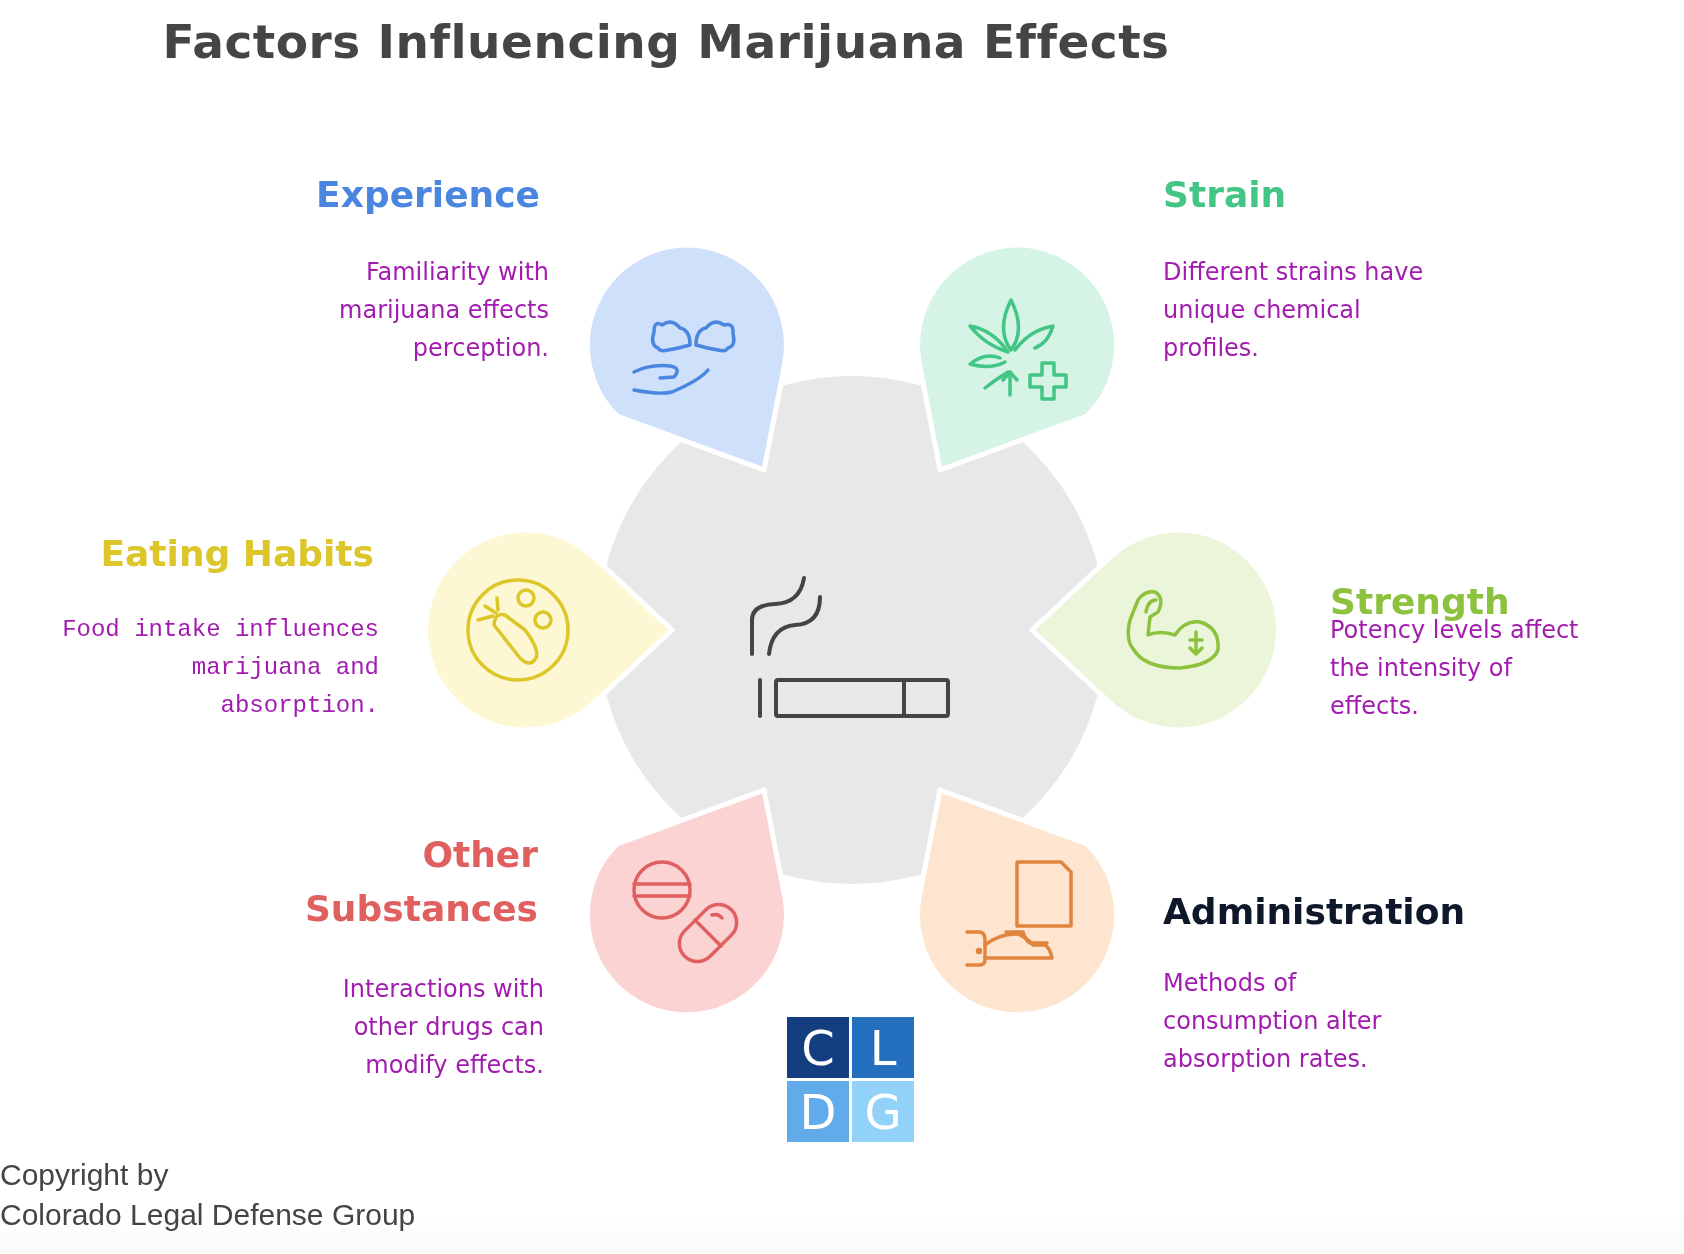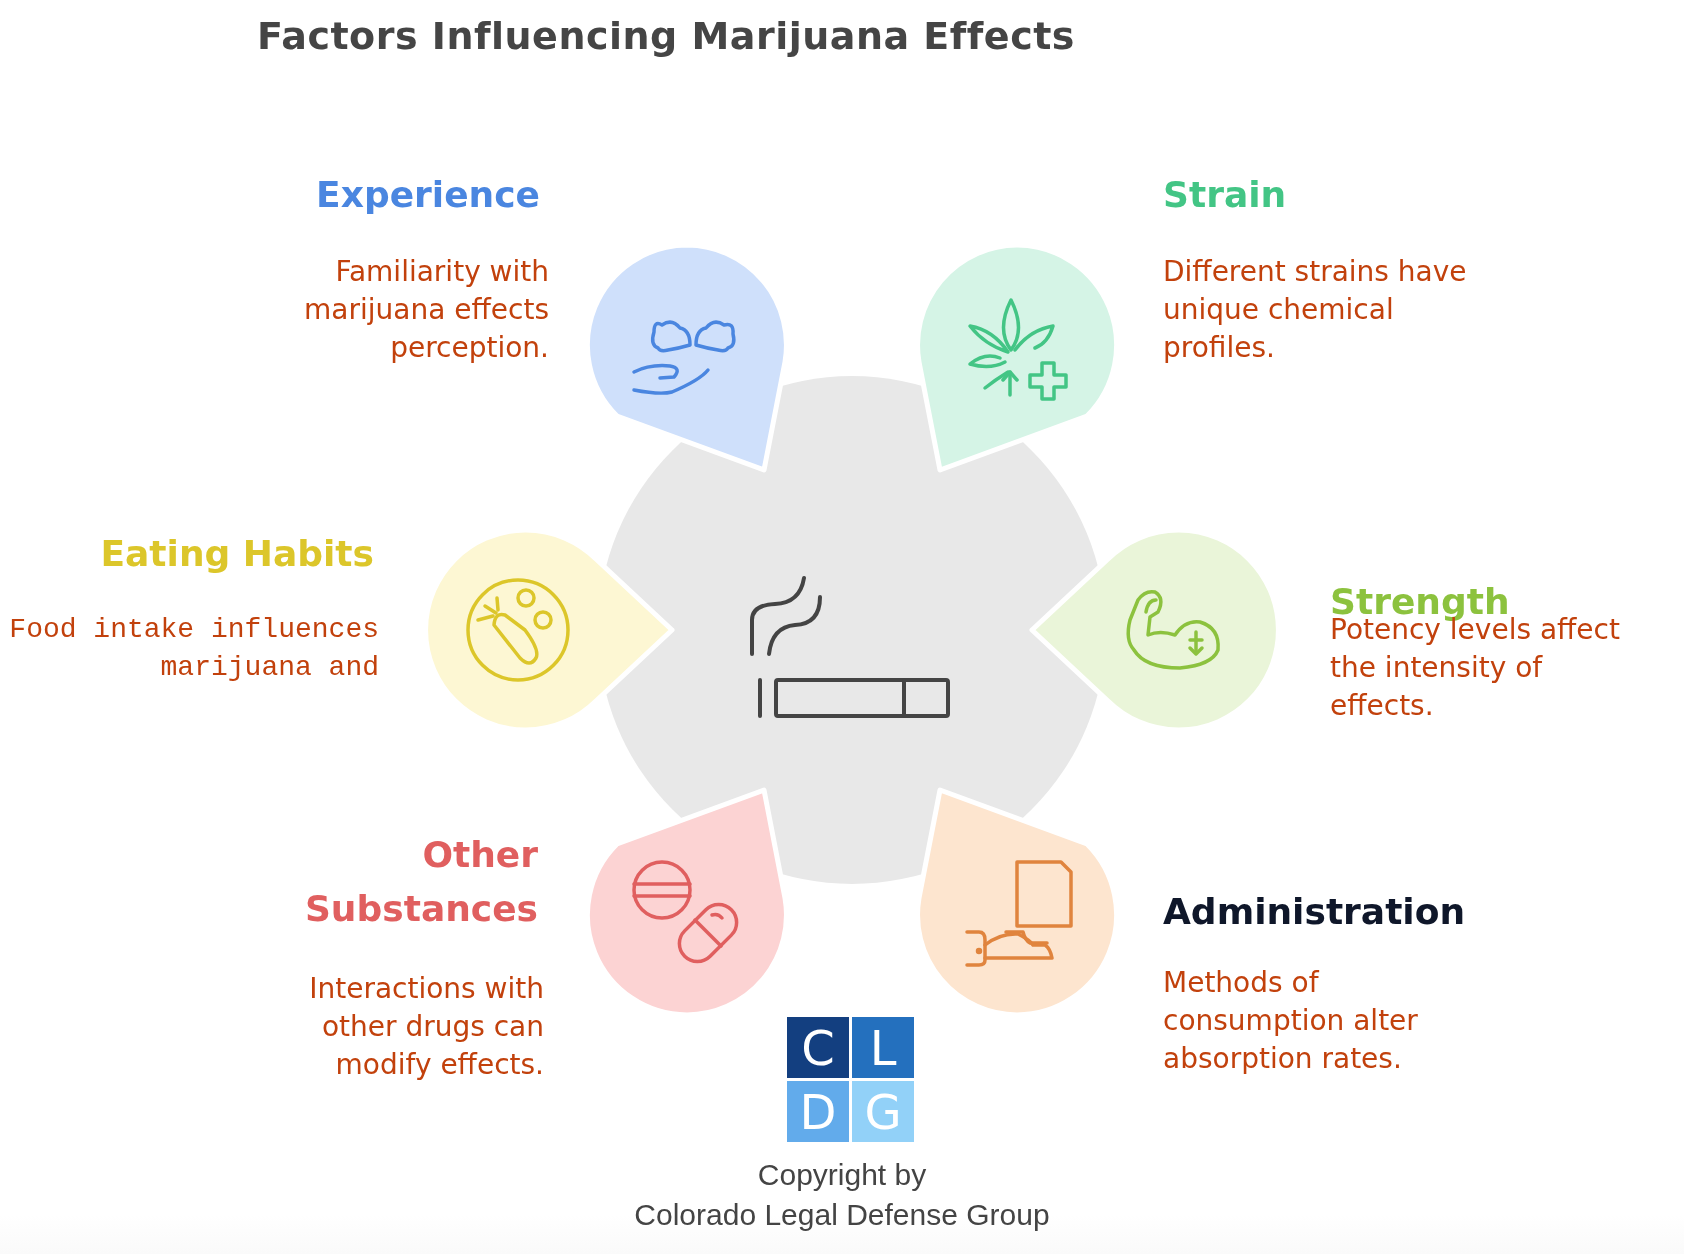--- a/index.html
+++ b/index.html
@@ -1,28 +1,28 @@
 <!DOCTYPE html>
 <html><head>
 <meta charset="utf-8">
 <style>
   html, body { margin:0; padding:0; background:#ffffff; }
   body { width:1684px; height:1254px; position:relative; overflow:hidden;
          font-family:"DejaVu Sans", sans-serif; color:#444; }
   .title { position:absolute; left:0; width:1332px; top:14px; text-align:center;
-           font-size:38px; font-weight:bold; color:#454545; letter-spacing:0.5px; }
+           font-size:47px; font-weight:bold; color:#454545; letter-spacing:0.5px; }
   svg.diagram { position:absolute; left:0; top:0; }
   .heading { position:absolute; font-size:36px; font-weight:bold; line-height:54px; }
-  .desc { position:absolute; font-size:28px; line-height:38px; color:#c2410c; }
+  .desc { position:absolute; font-size:24px; line-height:38px; color:#a21caf; }
   .left { text-align:right; }
   .right { text-align:left; }
   .logo { position:absolute; left:787px; top:1017px; width:127px; height:125px; }
   .logo .q { position:absolute; width:62px; height:61px; color:#fff; font-family:"DejaVu Sans", sans-serif;
              font-size:48px; font-weight:normal; display:flex; align-items:center; justify-content:center; }
-  .copyright { position:absolute; left:0; width:1684px; text-align:center; top:1155px;
+  .copyright { position:absolute; left:0; width:1684px; top:1155px;
                font-family:"Liberation Sans", sans-serif; font-size:30px; line-height:40px; color:#444; }
   .bottom-fade { position:absolute; left:0; top:1215px; width:1684px; height:39px;
                  background:linear-gradient(#ffffff, #fafafa); }
 </style>
 </head>
 <body>
 
 <div class="title">Factors Influencing Marijuana Effects</div>
 
 <svg class="diagram" width="1684" height="1254" viewBox="0 0 1684 1254">
@@ -126,20 +126,21 @@
 <div class="desc right" style="left:1163px; top:253px;">
   <div>Different strains have</div>
   <div>unique chemical</div>
   <div>profiles.</div>
 </div>
 
 <div class="heading left" style="right:1310px; top:527px; color:#dcc62a;">Eating Habits</div>
 <div class="desc left" style="right:1305px; top:611px;font-family:Liberation Mono, monospace;">
   <div>Food intake influences</div>
   <div>marijuana and</div>
+  <div>absorption.</div>
 </div>
 
 <div class="heading right" style="left:1330px; top:527px; color:#8cc23e;margin-top:48px;">Strength</div>
 <div class="desc right" style="left:1330px; top:611px;">
   <div>Potency levels affect</div>
   <div>the intensity of</div>
   <div>effects.</div>
 </div>
 
 <div class="heading left" style="right:1146px; top:828px; color:#e05f5f;">

